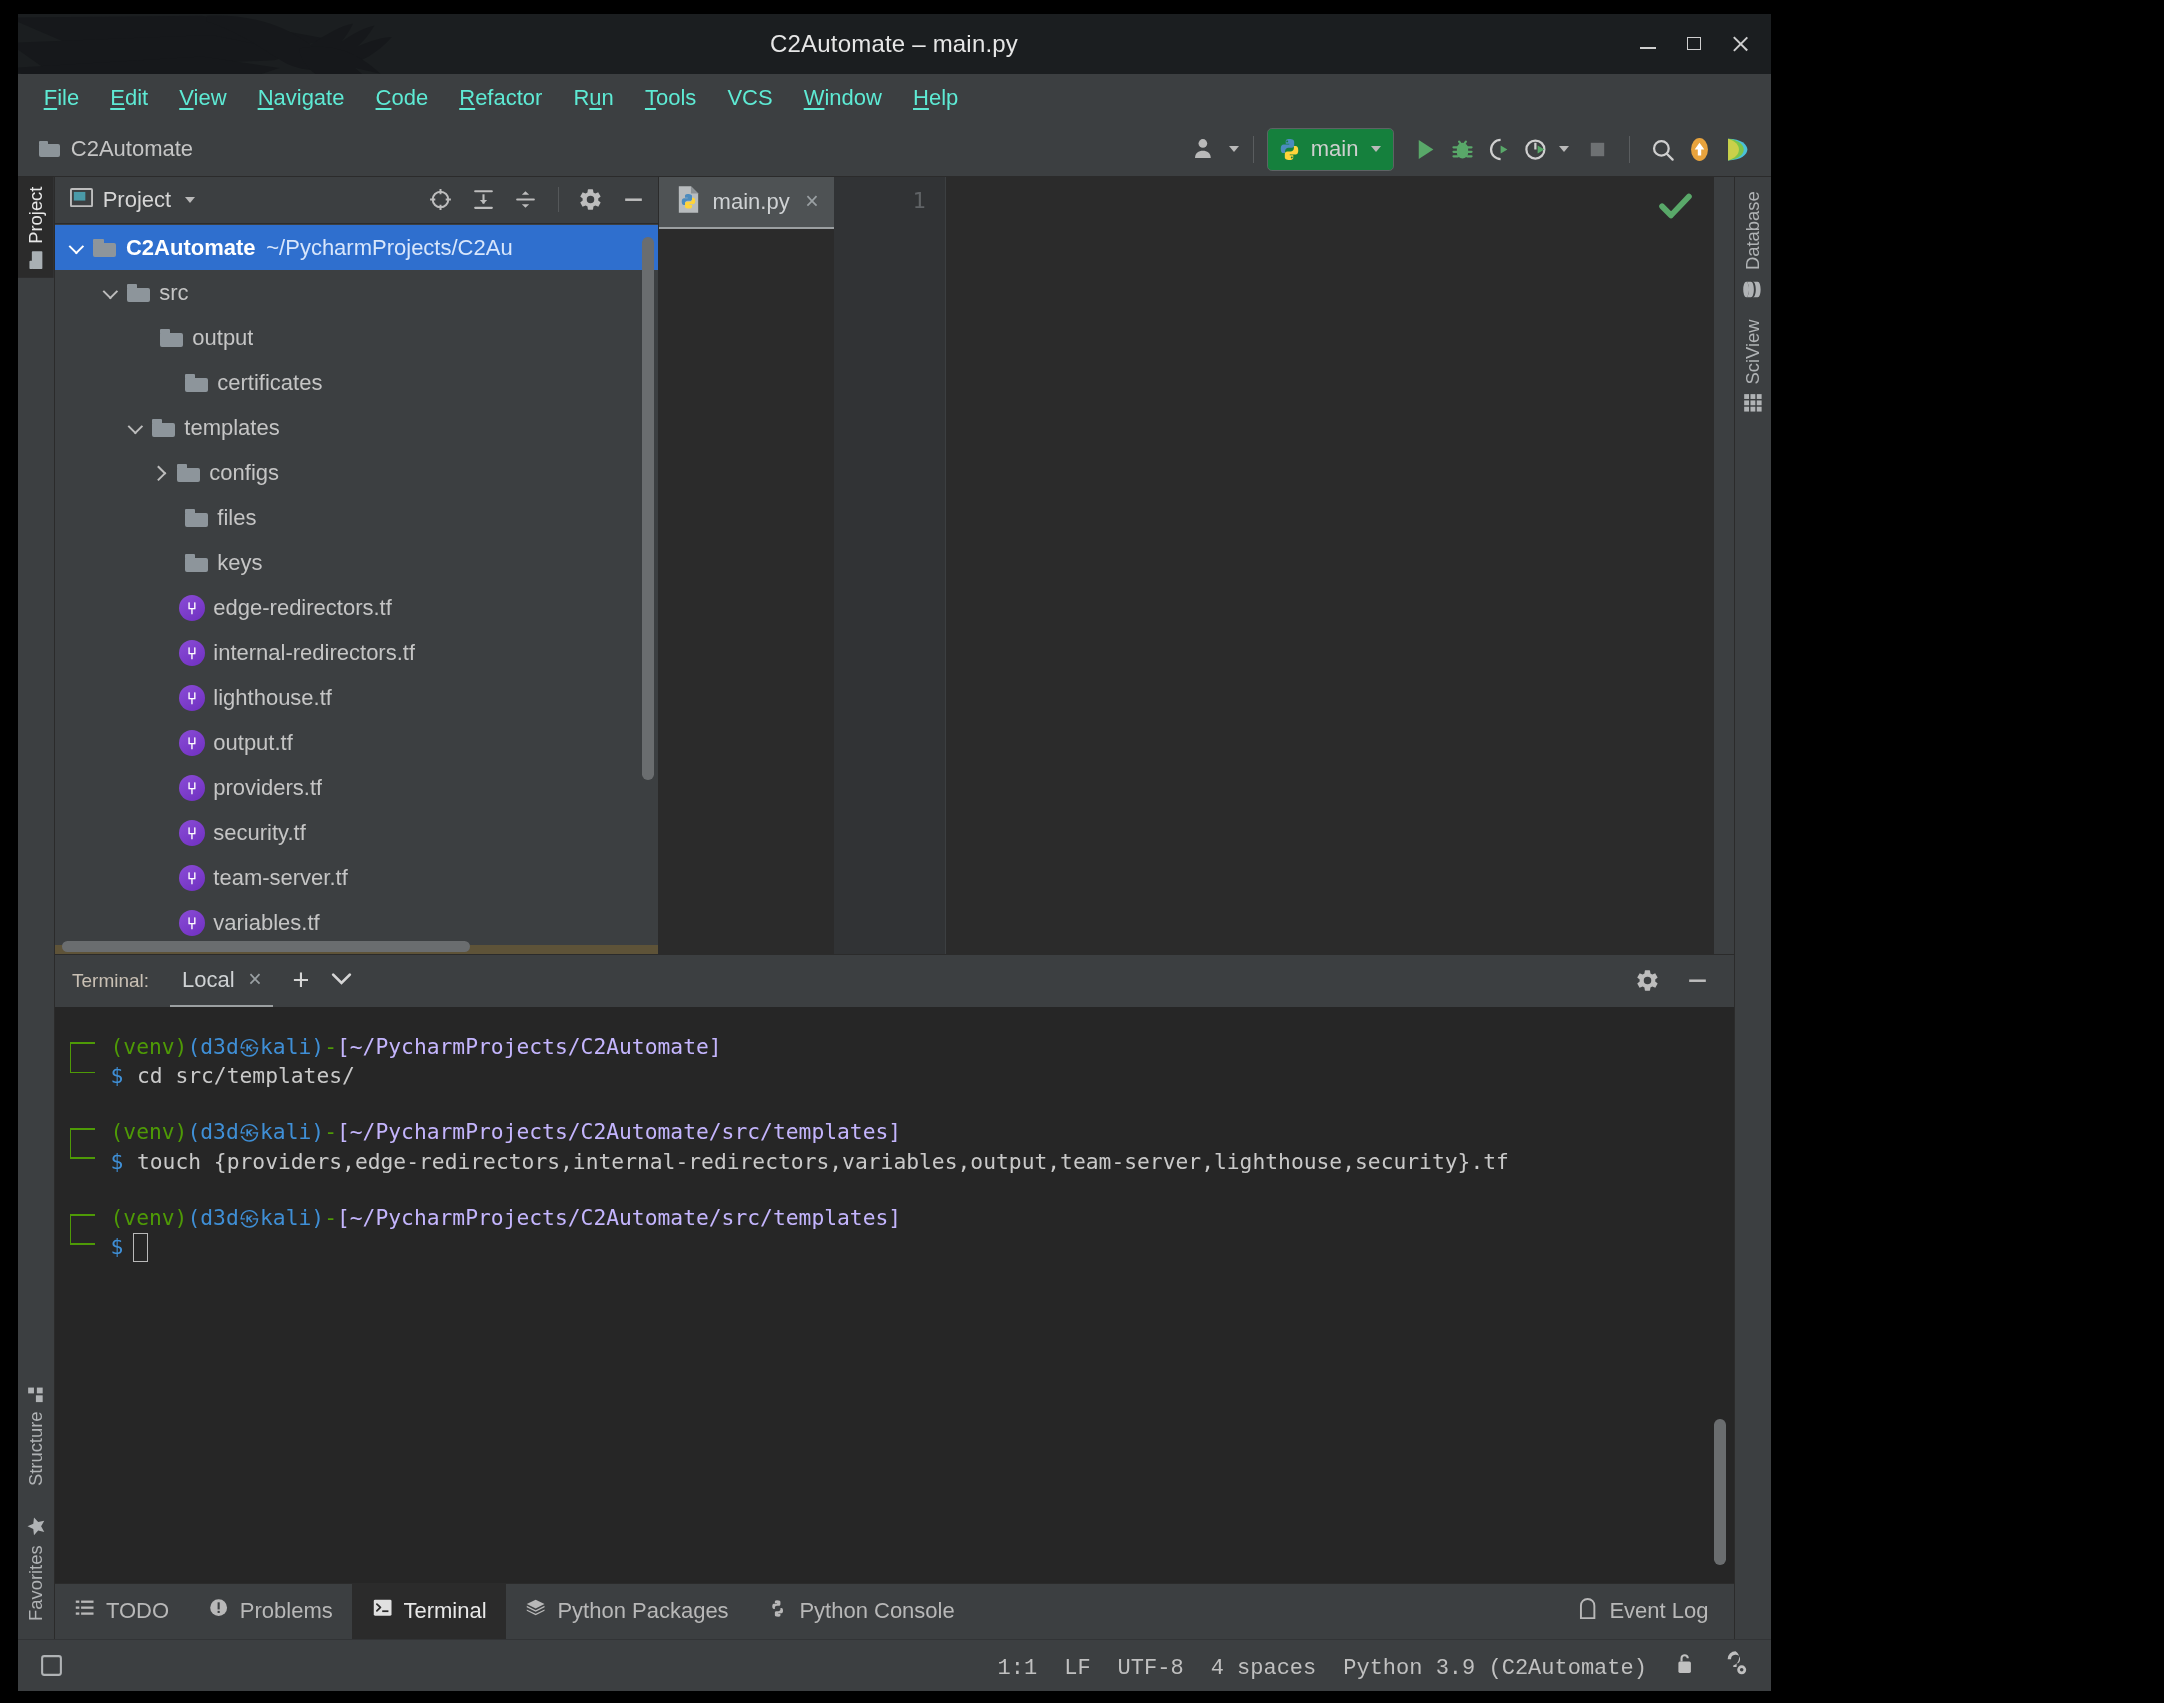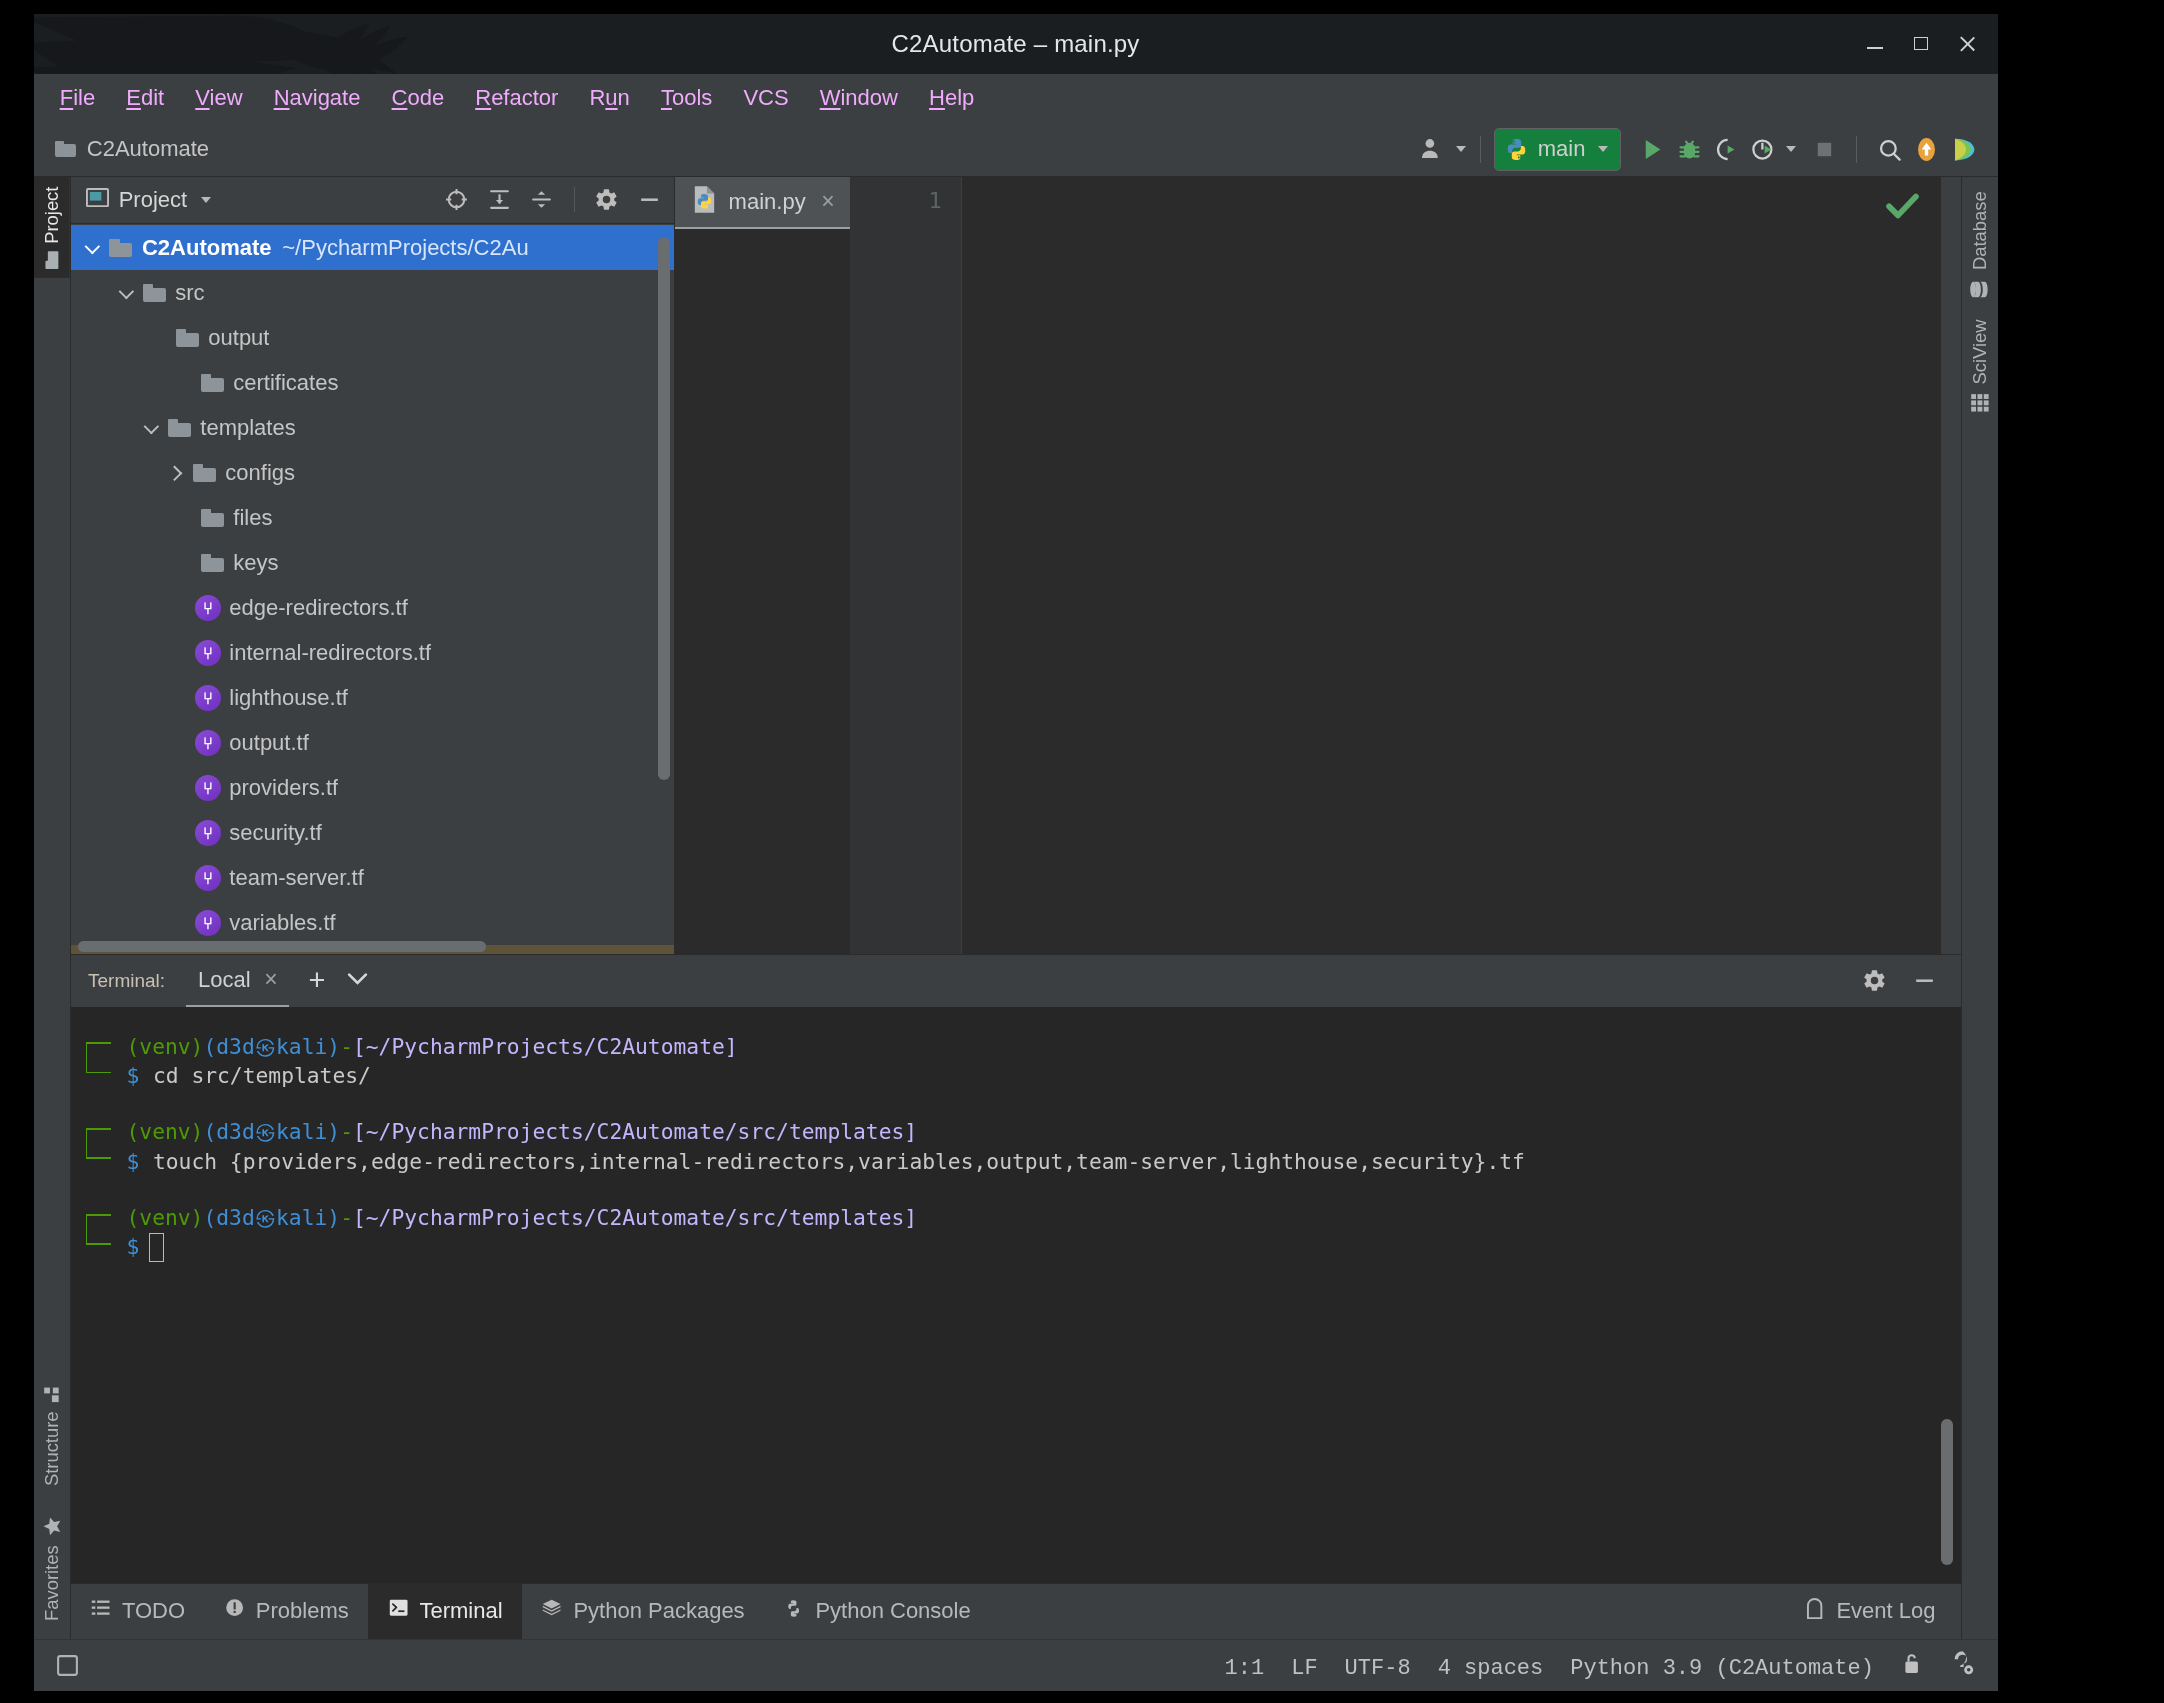--- a/index.html
+++ b/index.html
@@ -4,25 +4,24 @@
 <style>
   * { box-sizing: border-box; margin: 0; padding: 0; }
   html, body {
     width: 2165px; height: 1704px;
     background: #000;
     font-family: "Liberation Sans", sans-serif;
     overflow: hidden;
   }
   .window {
     position: absolute; left: 17.5px; top: 13.6px;
-    width: 1964px; height: 1677px;
+    width: 1753px; height: 1677px;
     background: #3c3f41;
     display: flex; flex-direction: column;
     overflow: hidden;
-    margin-left: 16px;
   }
   
   .titlebar {
     position: relative;
     height: 60px; flex: 0 0 60px;
     background: #1b1e20;
     display: flex; align-items: center; justify-content: center;
     overflow: hidden;
   }
   .dragon {
@@ -46,21 +45,21 @@
   .win-btn .x2 { transform: rotate(-45deg); }
 
   
   .menubar {
     height: 49px; flex: 0 0 49px;
     background: #3c3f41;
     display: flex; align-items: center;
     padding-left: 21.3px; gap: 21.3px;
   }
   .menu-item {
-    color: #f0abfc; font-size: 22px; cursor: default;
+    color: #5eead4; font-size: 22px; cursor: default;
     padding: 2.9px 4.9px;
   }
   .menu-item u { text-decoration: underline; text-underline-offset: 2.9px; }
 
   
   .navbar {
     height: 54px; flex: 0 0 54px;
     background: #3c3f41;
     display: flex; align-items: center;
     padding: 0 15.5px 0 21.3px;

